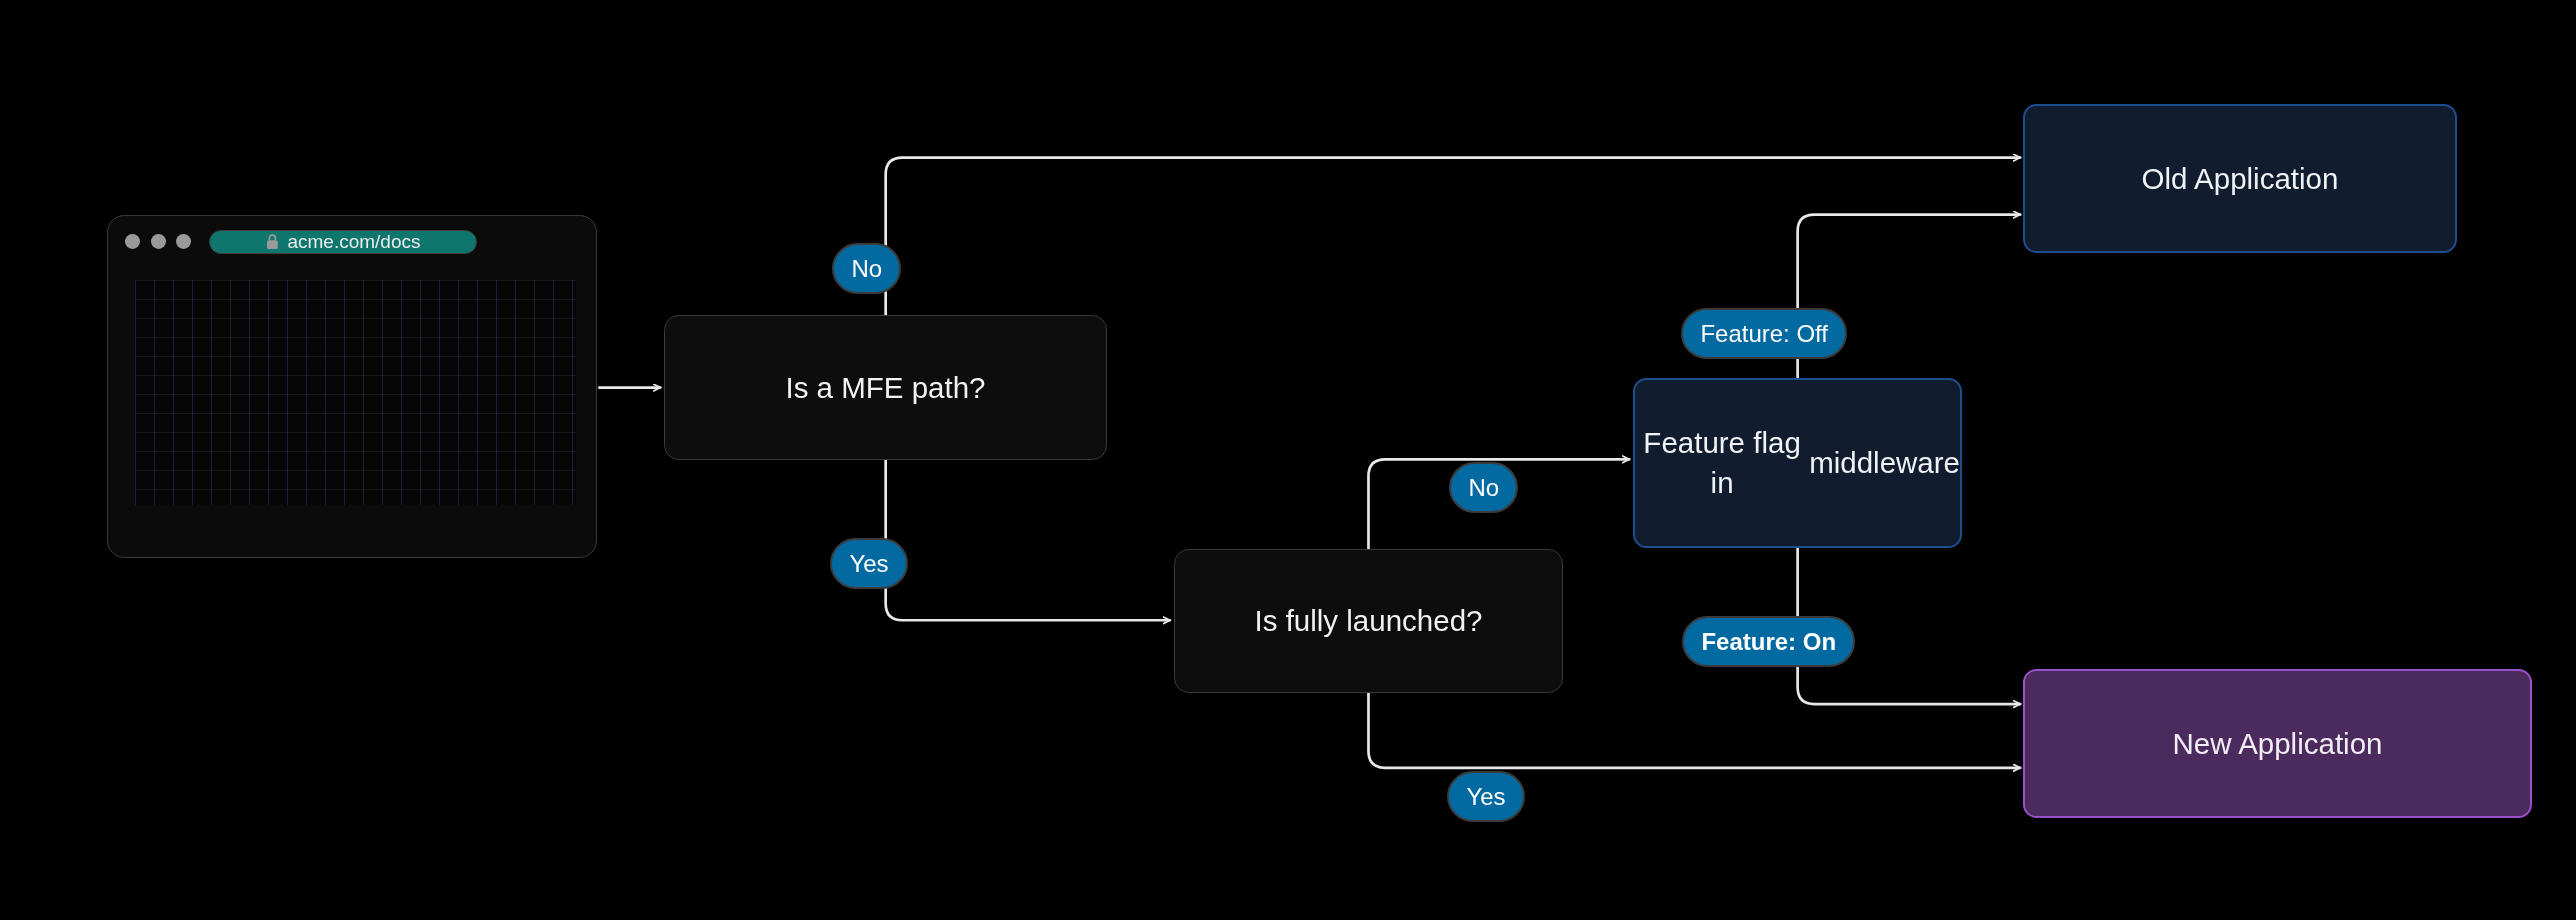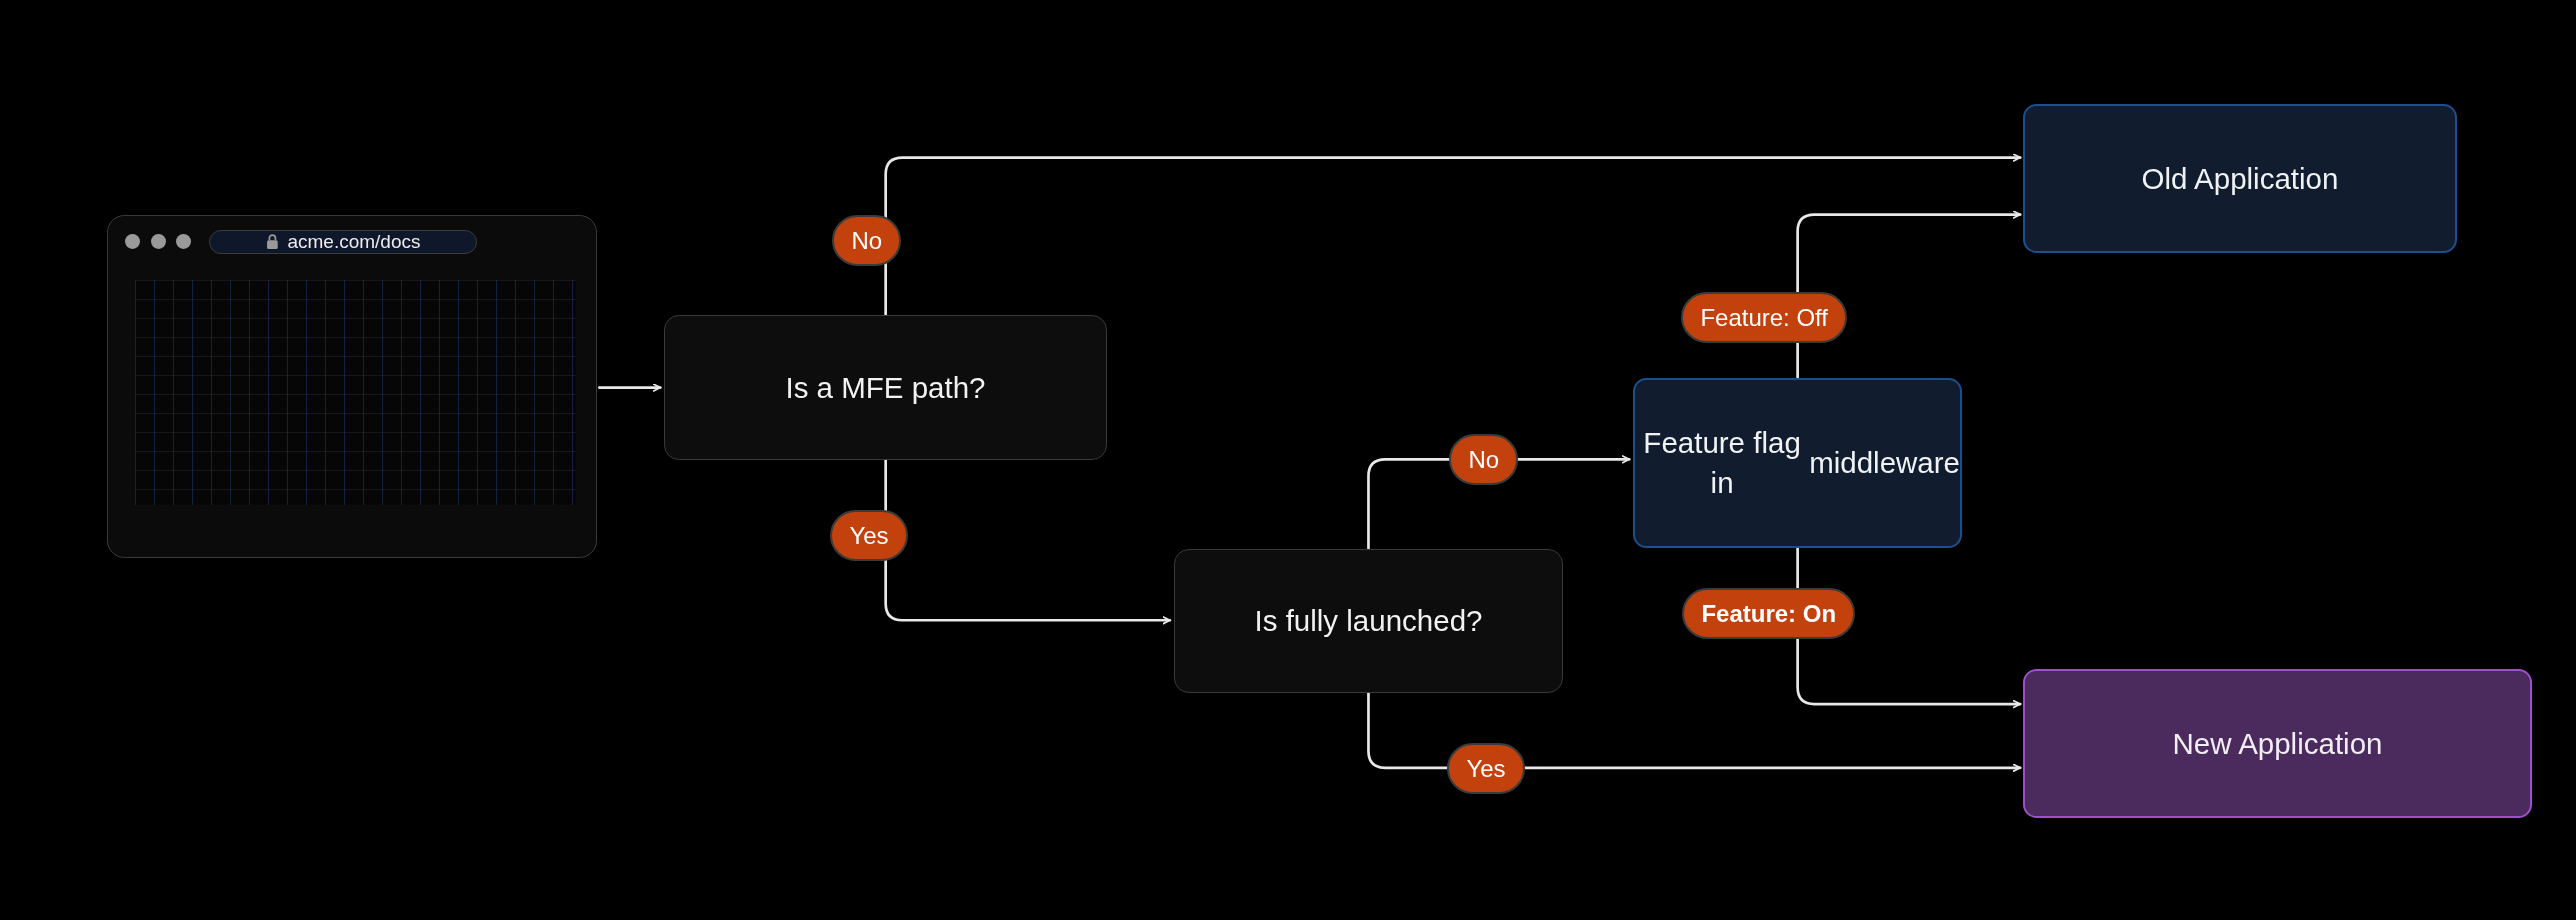--- a/index.html
+++ b/index.html
@@ -8,30 +8,30 @@
 
   svg#edges{position:absolute;left:0;top:0;width:2576px;height:920px;pointer-events:none;}
 
   .node{position:absolute;box-sizing:border-box;display:flex;align-items:center;justify-content:center;text-align:center;}
 
   .proc{background:#0d0d0d;border:1.3px solid #3a3a3a;border-radius:14.8px;color:#f2f2f2;font-size:29.5px;font-weight:400;}
   .term-blue{background:#111d2e;border:2.7px solid #1d4f8f;border-radius:13.4px;color:#f0f2f5;font-size:29.5px;}
   .term-purple{background:#4b2a5d;border:2.7px solid #9b51c9;border-radius:13.4px;color:#f2eef6;font-size:29.5px;}
 
   .pill{position:absolute;box-sizing:border-box;display:flex;align-items:center;justify-content:center;
-        background:#c2410c;border:2px solid #3b3b3b;border-radius:670px;color:#ffffff;font-size:24px;
-        white-space:nowrap;padding:0 17.4px;height:51px;}
+        background:#0369a1;border:2px solid #3b3b3b;border-radius:670px;color:#ffffff;font-size:24px;
+        white-space:nowrap;padding:0 17.4px;height:51px;margin-top:28px;}
 
   
   #browser{position:absolute;left:107px;top:215px;width:490px;height:343px;
            background:#0b0b0b;border:1.3px solid #3a3a3a;border-radius:17.4px;box-sizing:border-box;overflow:hidden;}
   #browser-chrome{position:relative;height:51px;display:flex;align-items:center;padding:0 0 0 17.4px;}
   .dots{display:flex;gap:10.7px;align-items:center;}
   .dot{width:14.8px;height:14.8px;border-radius:50%;background:#9a9a9a;}
-  #urlbar{margin-left:17.4px;height:24px;flex:0 0 auto;width:268px;background:#0f172a;border:1.3px solid #3c3c3c;
+  #urlbar{margin-left:17.4px;height:24px;flex:0 0 auto;width:268px;background:#0f766e;border:1.3px solid #3c3c3c;
           border-radius:670px;display:flex;align-items:center;justify-content:center;gap:8px;box-sizing:border-box;}
   #urltext{color:#ececec;font-size:19px;}
   .lock{display:block;}
   #browser-body{position:absolute;left:27px;top:64px;right:20px;bottom:52px;
       background-color:#060606;
       background-image:
         linear-gradient(to right, rgba(30,58,110,0.55) 0.7px, transparent 0.7px),
         linear-gradient(to bottom, rgba(40,40,48,0.50) 0.7px, transparent 0.7px);
       background-size:19px 19px;}
 </style>
@@ -112,21 +112,21 @@
     </div>
 
   <div class="pill" style="left:1449px;top:434px;">
       <span>No</span>
     </div>
 
   <div class="pill" style="left:1447px;top:743px;">
       <span>Yes</span>
     </div>
 
-  <div class="pill" style="left:1681px;top:292px;">
+  <div class="pill" style="left:1681px;top:280px;">
       <span>Feature: Off</span>
     </div>
 
   <div class="pill" style="left:1682px;top:588px;font-weight:bold;">
       <span>Feature: On</span>
     </div>
 
 </div>
 
 

